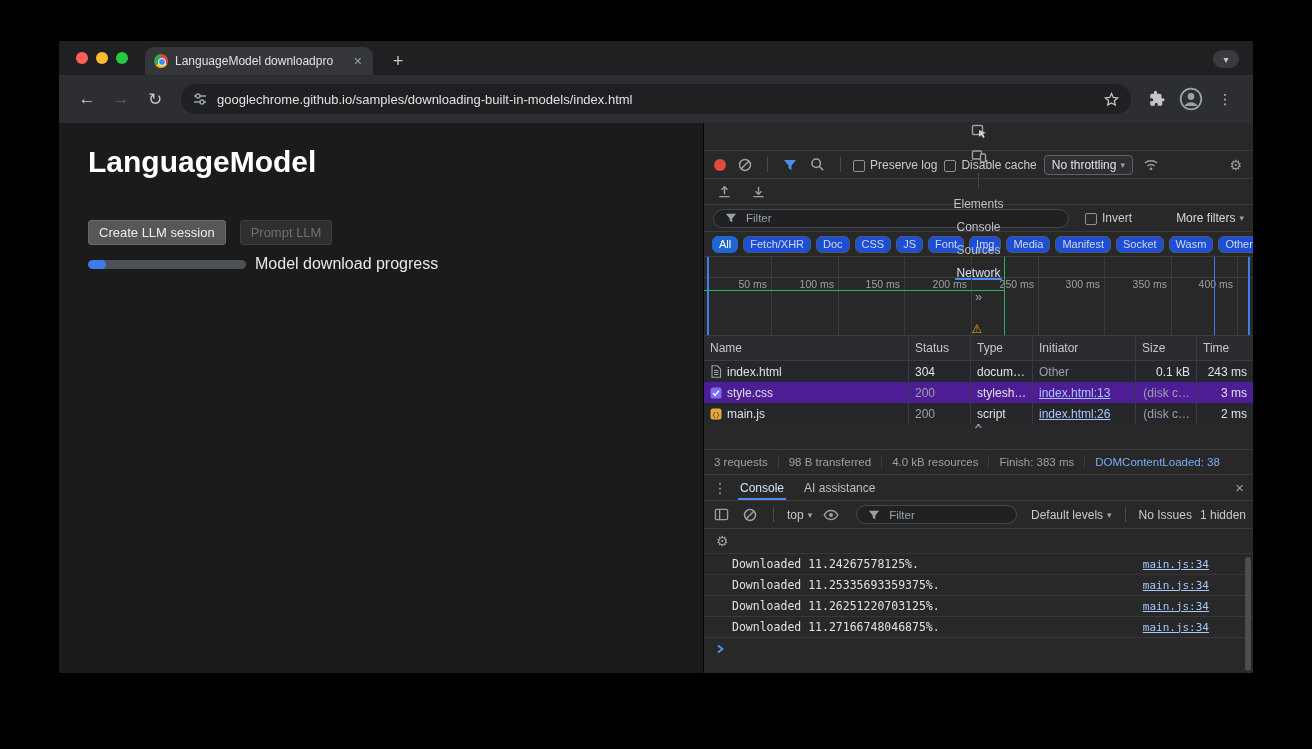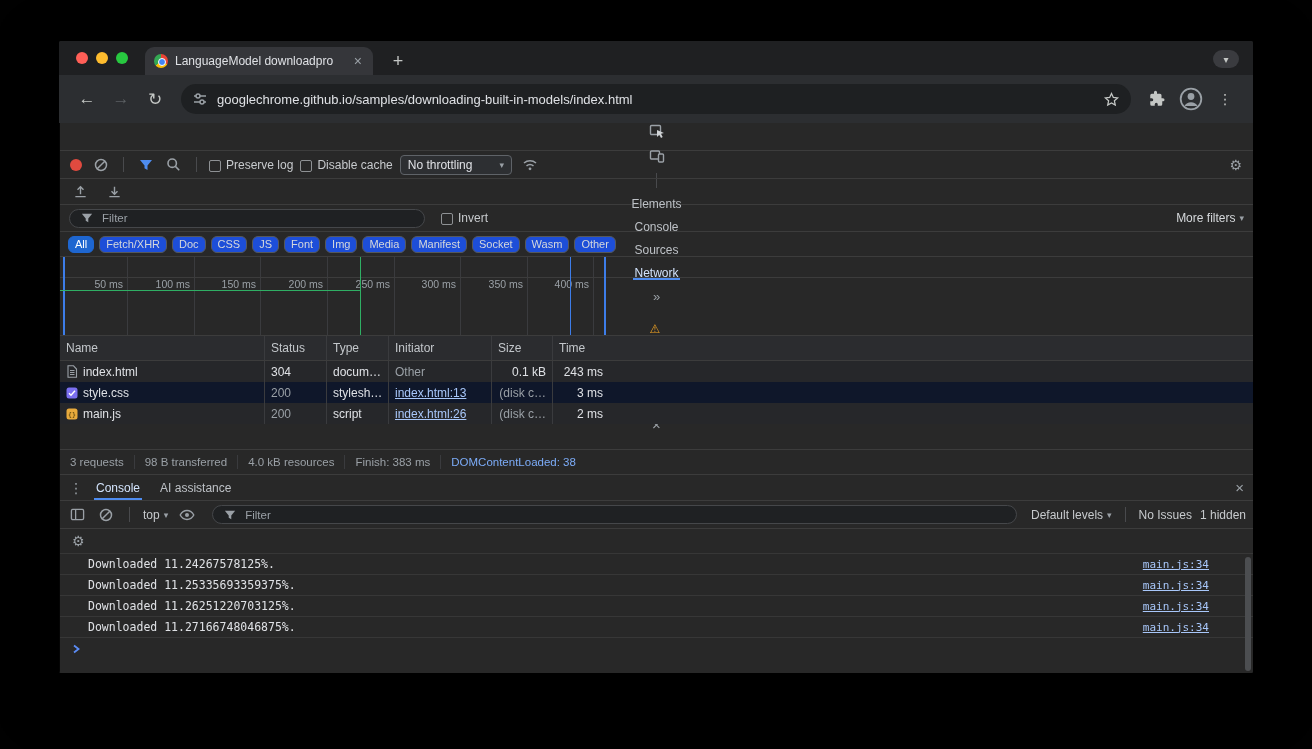--- a/index.html
+++ b/index.html
@@ -70,21 +70,21 @@
   .dt-tab.active::after { content:""; position:absolute; left:7px; right:7px; bottom:0; height:2px; background:#4e8cf0; }
   .more-tabs { color:#9aa0a6; font-size:13px; padding:0 3px; }
   .warn { color:#f5a623; font-size:12px; margin-right:3px; }
   .warn-count { color:#e8eaed; font-size:11px; margin-right:8px; }
 
   .net-toolbar { height:28px; border-bottom:1px solid #3c3c3c; padding:0 8px; gap:7px; }
   .record { width:12px; height:12px; border-radius:50%; background:#e04a3f; flex:none; margin:0 2px; }
   .chk { display:flex; align-items:flex-end; flex:none; color:#c7cacd; }
   .chk .box { width:12px; height:12px; border:1px solid #8e9194; border-radius:2px; margin-right:5px; flex:none; }
   .throttle { height:20px; border:1px solid #5f6368; border-radius:4px; background:#2d2f32; padding:0 7px;
-              display:flex; align-items:center; color:#dfe1e5; flex:none;gap:23px; }
+              display:flex; align-items:center; color:#dfe1e5; flex:none; }
 
   .har-row { height:26px; border-bottom:1px solid #3c3c3c; padding:0 10px; gap:13px; }
 
   .filter-row { height:27px; border-bottom:1px solid #3c3c3c; padding:0 9px; }
   .pill { height:19px; border-radius:10px; background:#1f2123; border:1px solid #45474a;
           display:flex; align-items:center; padding:0 8px; gap:6px; min-width:0; }
   .filter-row .pill { width:356px; flex:none; }
   .pill input { background:transparent; border:none; outline:none; width:100%; color:#dfe1e5;
                 font:11.5px "Liberation Sans",sans-serif; }
   .pill input::placeholder { color:#9aa0a6; }
@@ -101,21 +101,21 @@
   .tl-label { position:absolute; top:21px; font-size:10.5px; color:#9aa0a6; transform:translateX(-100%); padding-right:4px; white-space:nowrap; }
   .tl-ruler-line { position:absolute; left:0; right:0; top:20px; height:1px; background:#3c3c3c; }
   .tl-marker { position:absolute; top:0; bottom:0; width:2px; }
   .tl-marker.blue { background:#3d7de9; }
   .tl-marker.green { background:#2faf64; width:1px; }
   .tl-marker.thin { width:1px; }
   .tl-hline { position:absolute; left:0; width:300px; top:33px; height:1px; background:#2faf64; }
 
   .tbl-header { height:25px; display:flex; background:#2b2c2f; border-bottom:1px solid #3c3c3c; color:#c3c7cb; flex:none; }
   .tbl-row { height:21px; display:flex; flex:none; }
-  .tbl-row.odd { background:#26272a; } .tbl-row.even { background:#0f172a; }
+  .tbl-row.odd { background:#26272a; } .tbl-row.even { background:#4c1d95; }
   .col { display:flex; align-items:center; padding:0 6px; border-right:1px solid #3a3b3e; overflow:hidden;
          white-space:nowrap; gap:5px; min-width:0; }
   .c-name { width:205px; } .c-status { width:62px; } .c-type { width:62px; }
   .c-init { width:103px; } .c-size { width:61px; } .c-time { width:56px; border-right:none; }
   .right { justify-content:flex-end; }
   .dim { color:#9aa0a6; }
   .ilink { color:#a8c7fa; text-decoration:underline; }
   .ficon { display:flex; align-items:center; flex:none; }
   .net-filler { flex:1; }
 
@@ -195,20 +195,33 @@
             <circle cx="12" cy="12" r="10.3" fill="none" stroke="#9aa0a6" stroke-width="1.8"></circle>
             <circle cx="12" cy="9.5" r="3.4" fill="#9aa0a6"></circle>
             <path d="M5.5 19a7.5 7.5 0 0 1 13 0z" fill="#9aa0a6"></path>
           </svg>
       </div>
       <div class="nav-btn kebab">⋮</div>
     </div>
 
     <div class="content">
 
+      <div class="webpage">
+        <h1>LanguageModel</h1>
+        <div class="btn-row">
+          <button class="btn">Create LLM session</button>
+          <button class="btn disabled">Prompt LLM</button>
+        </div>
+        <div class="progress-row">
+          <div class="progress">
+            <div class="progress-value" style="width: 11.3%;"></div>
+          </div>
+          <span class="progress-label">Model download progress</span>
+        </div>
+      </div>
 
       <div class="devtools">
 
         <div class="dt-row dt-tabbar">
           <span class="ibtn">
             <svg width="16" height="16" viewBox="0 0 16 16">
                 <rect x="1.5" y="2.5" width="10" height="9" rx="1" fill="none" stroke="#9aa0a6" stroke-width="1.4"></rect>
                 <path d="M8 7l7 3-3 .8 1.7 3.2-1.7.9-1.7-3.2L8 14z" fill="#d0d3d6"></path>
               </svg>
           </span>

